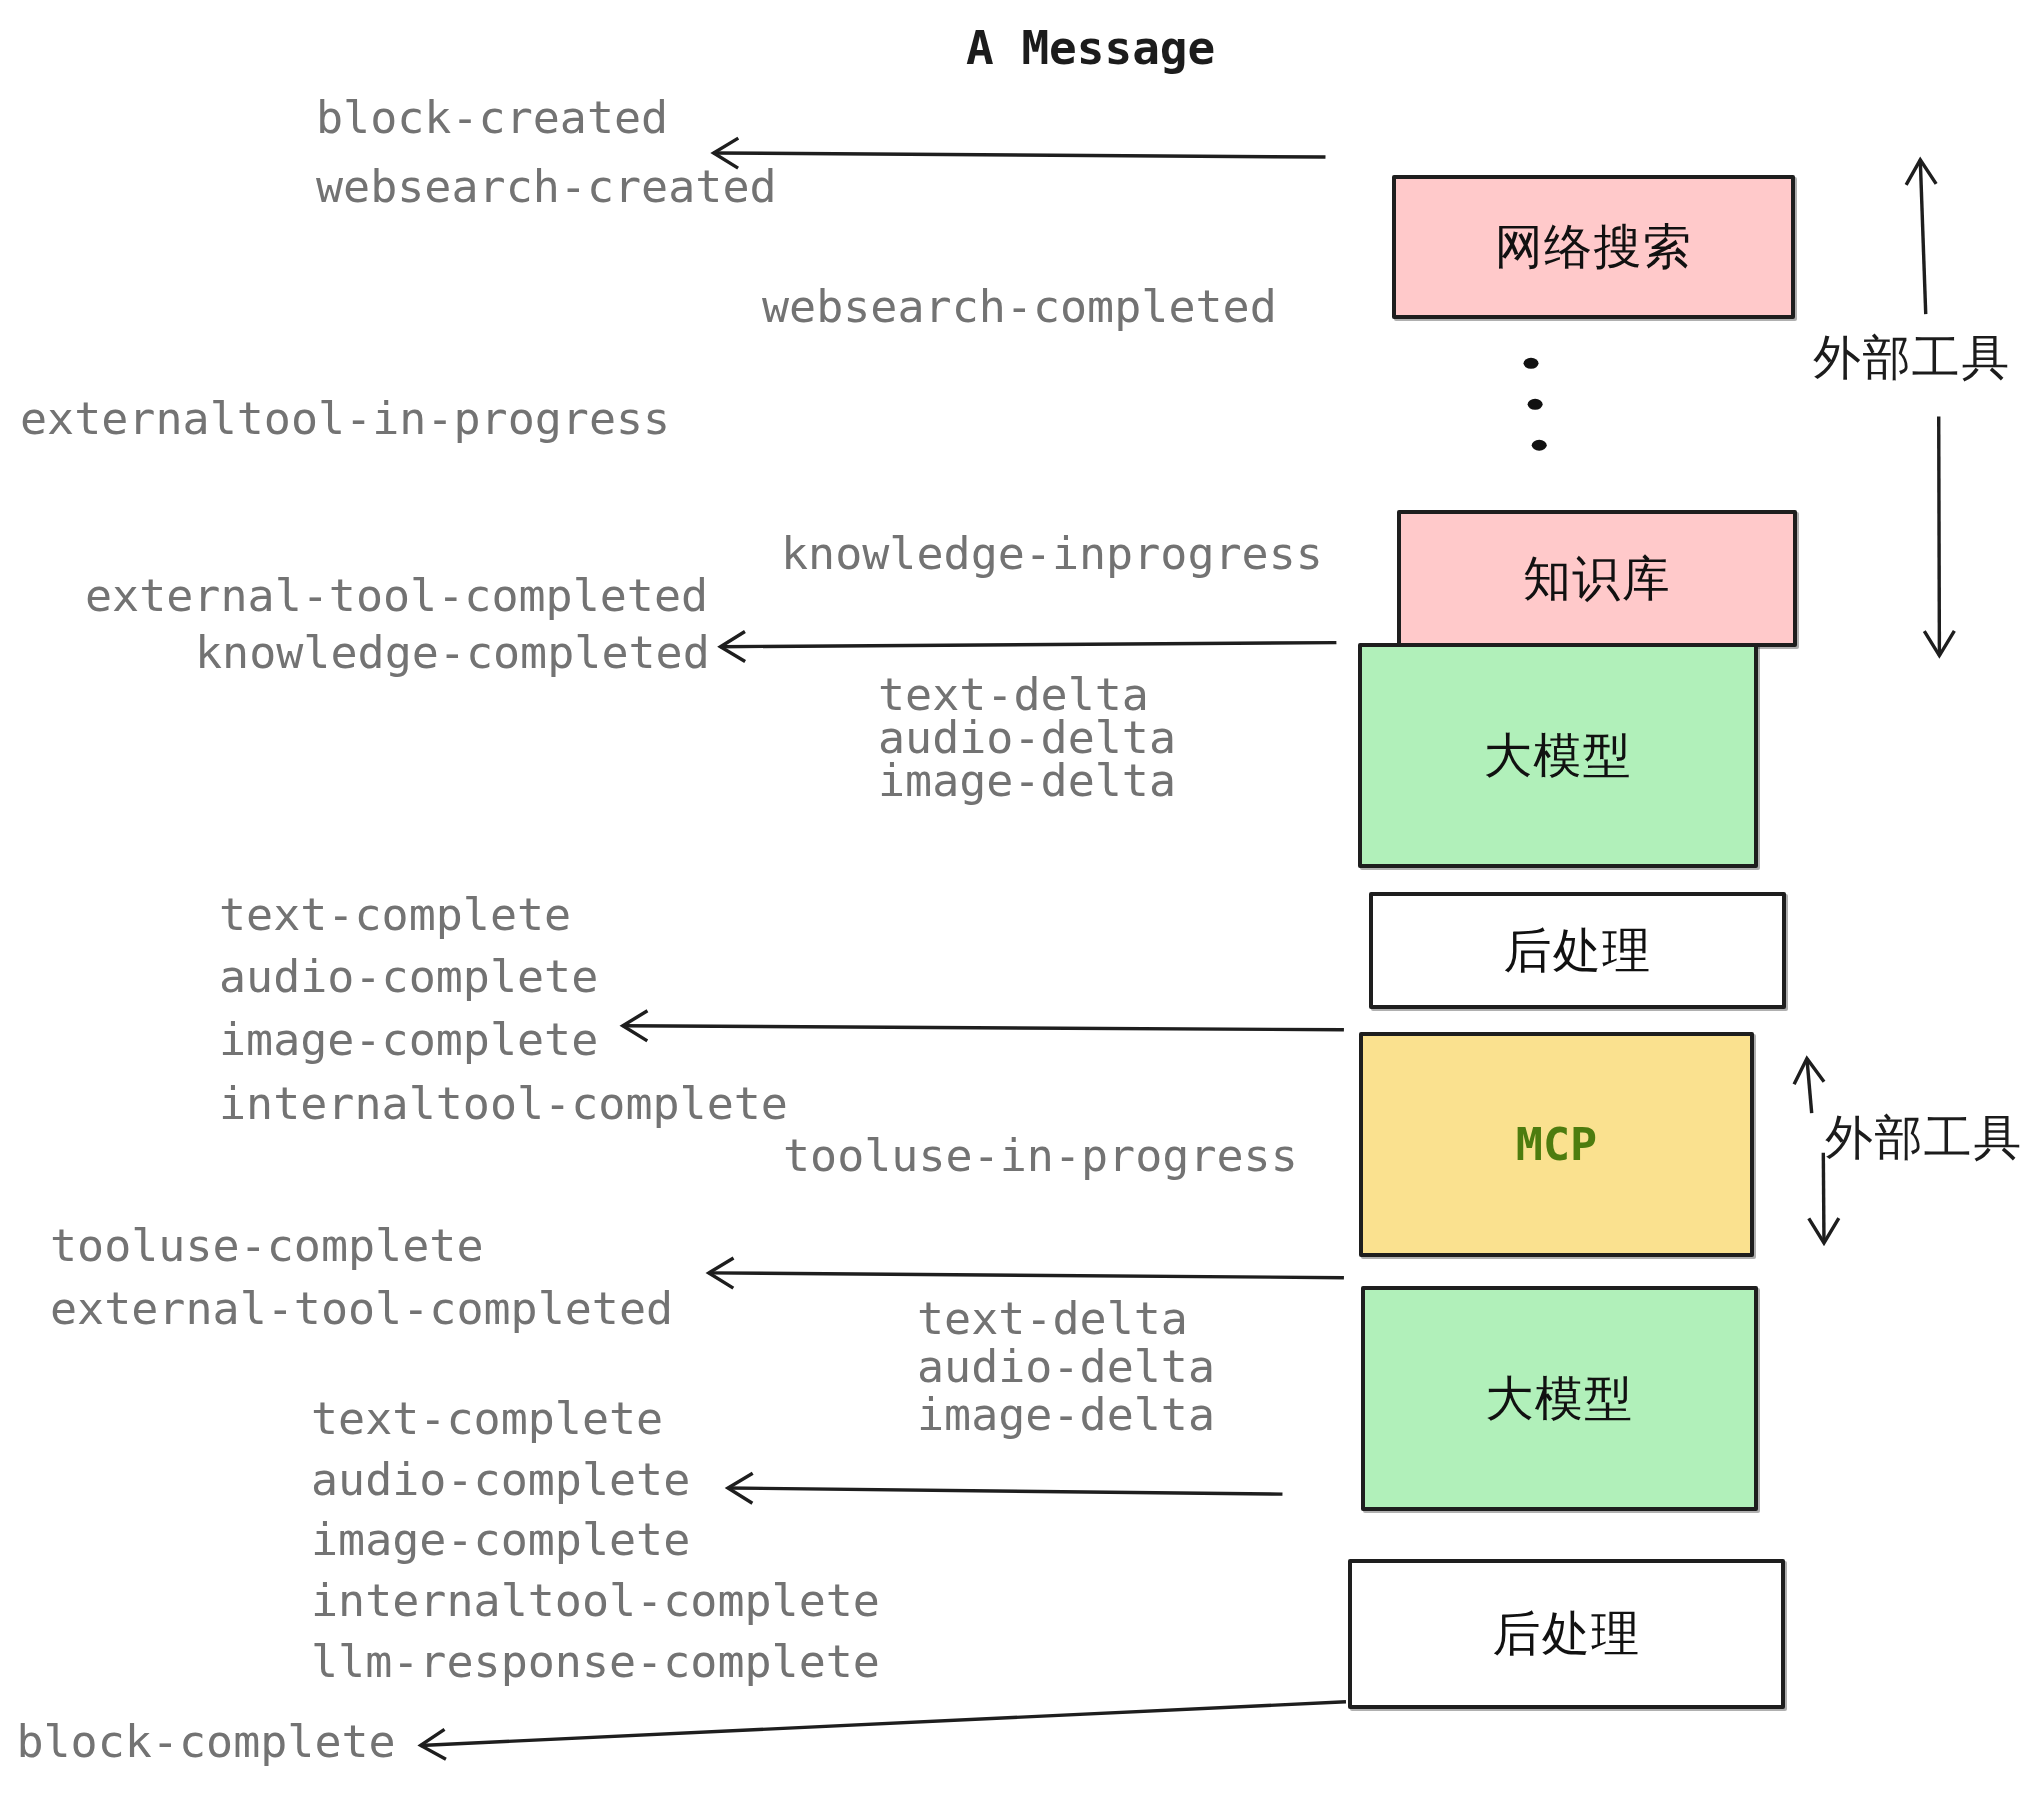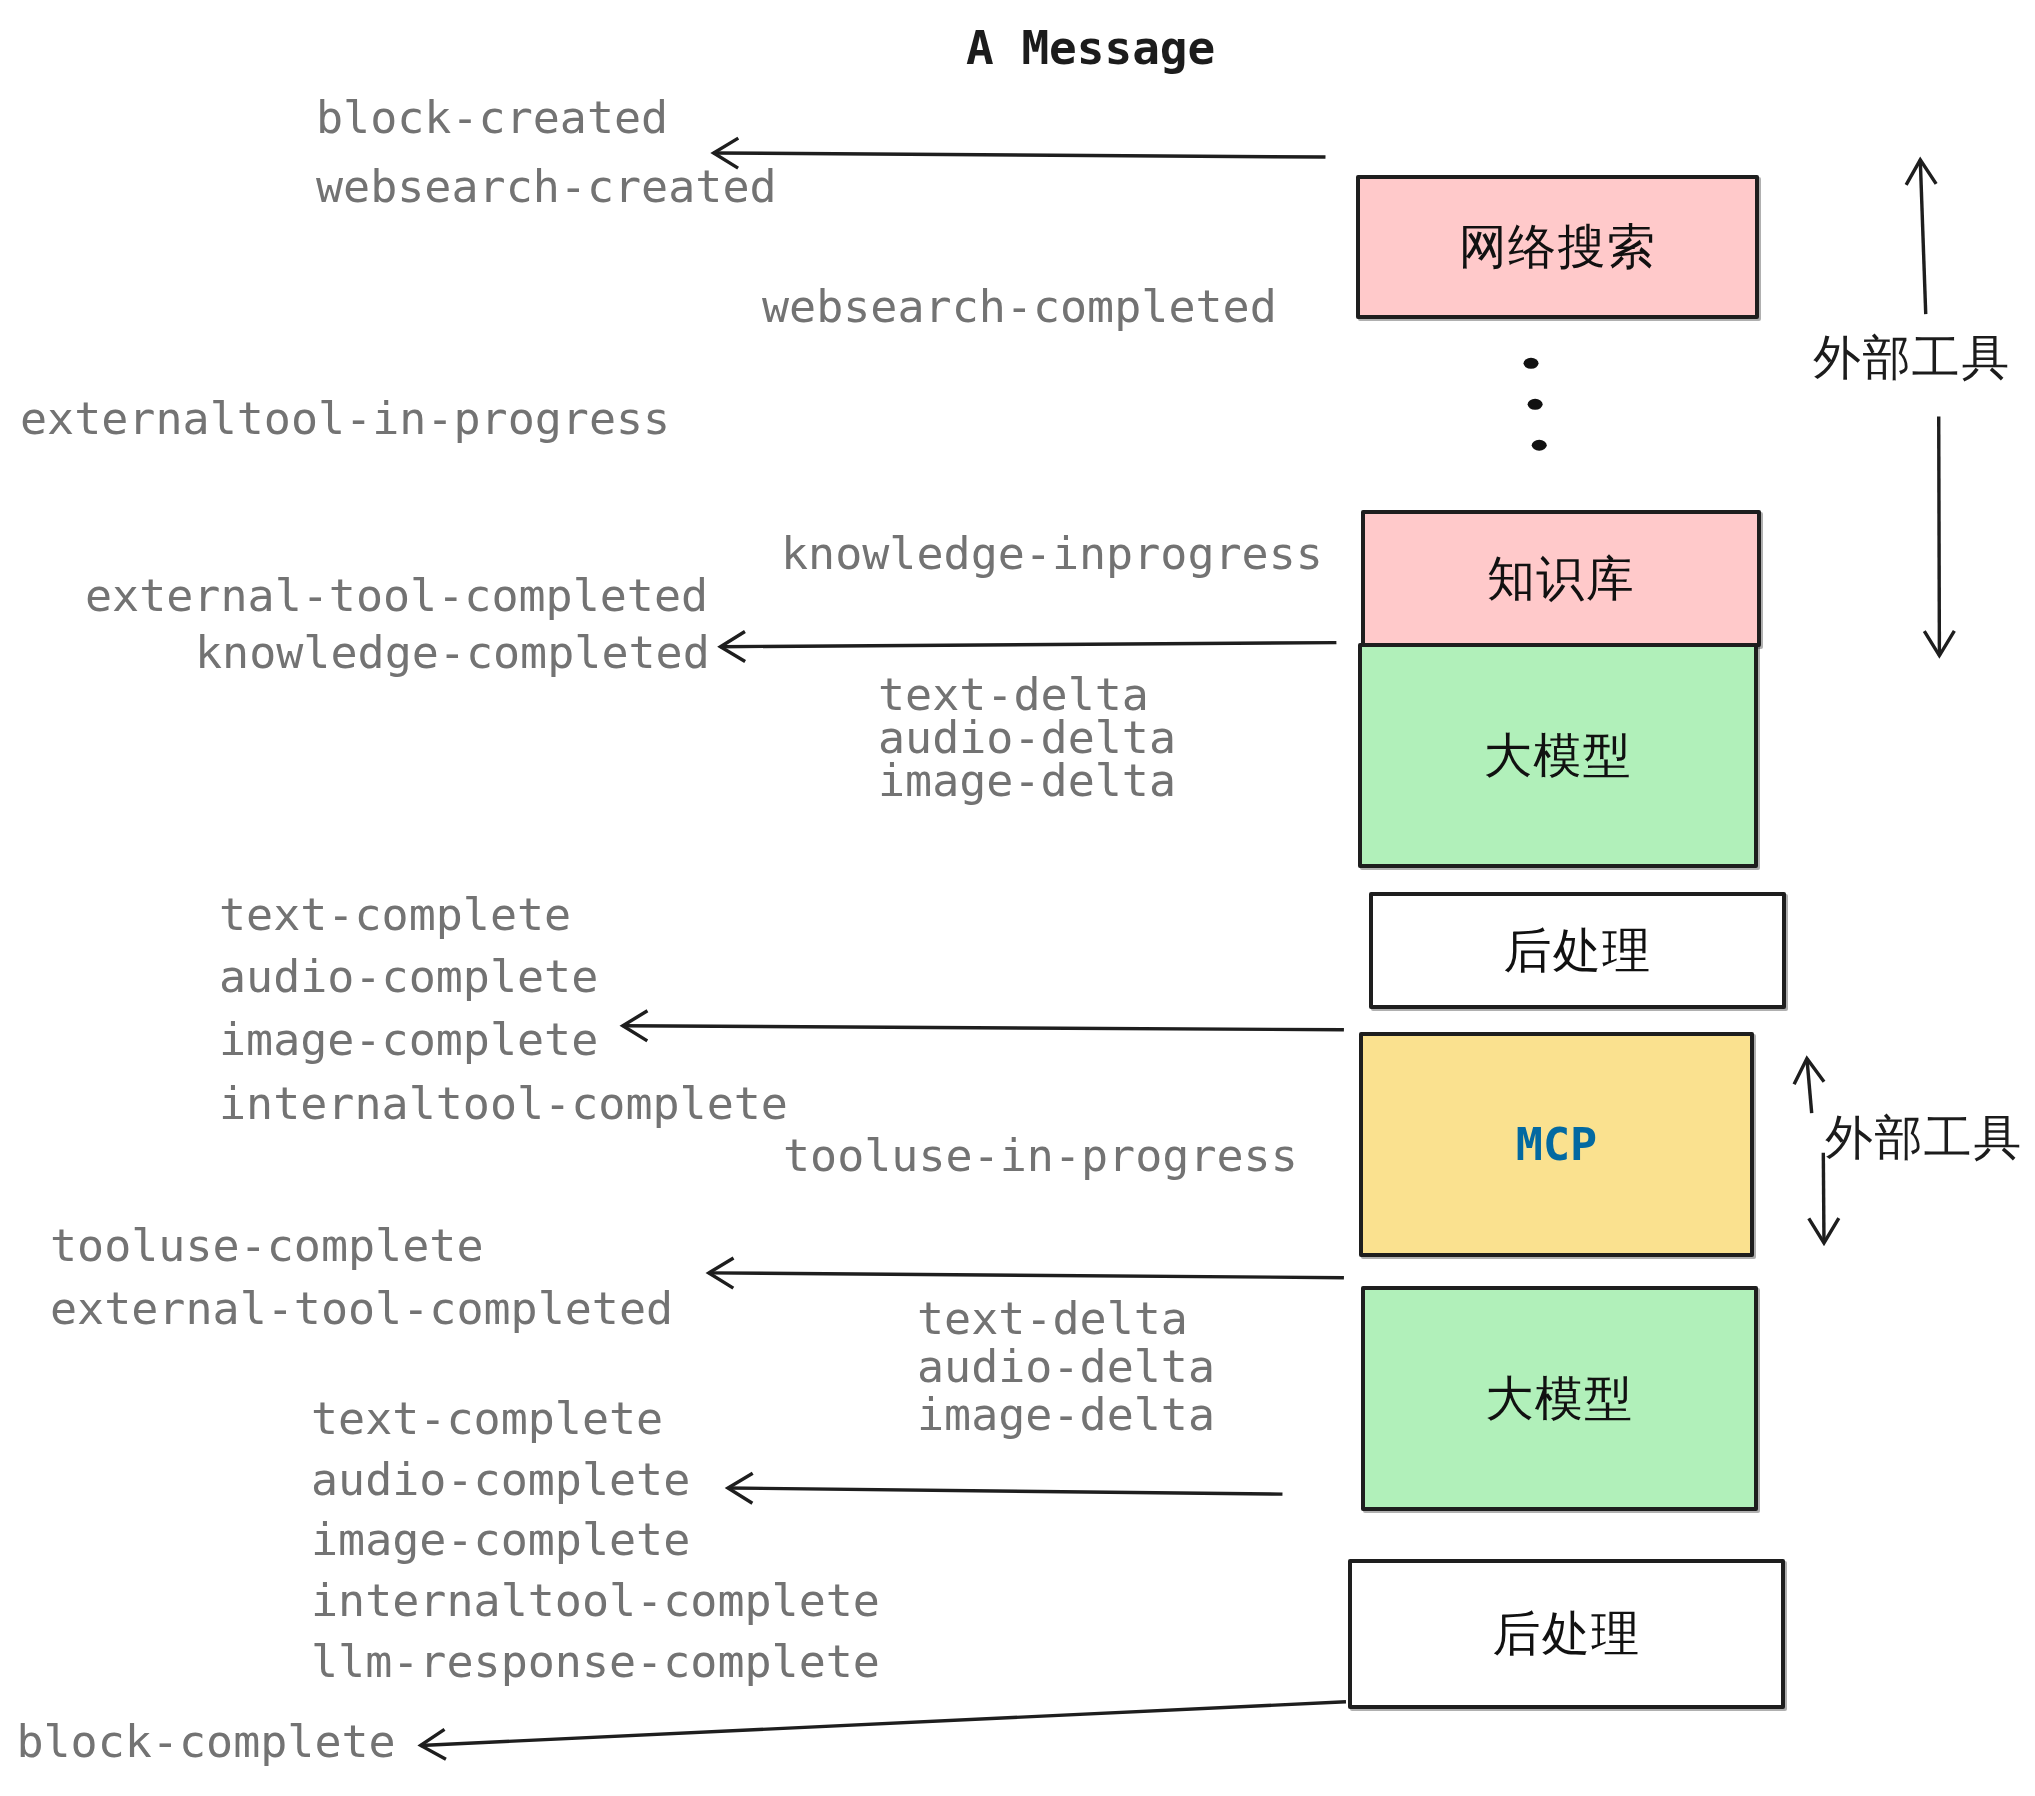--- a/index.html
+++ b/index.html
@@ -40,23 +40,23 @@
   .box .cn{
     font-family:"DejaVu Sans","Liberation Sans",sans-serif;
     font-size:48px;
     color:#111;
     letter-spacing:1.4px;
   }
   .box .mono{
     font-family:"DejaVu Sans Mono","Liberation Mono",monospace;
     font-size:45px;
     font-weight:bold;
-    color:#0369a1;
+    color:#4d7c0f;
   }
-  .fill-pink{background:var(--pink);}
+  .fill-pink{background:var(--pink);margin-left:36px;}
   .fill-green{background:var(--green);}
   .fill-yellow{background:var(--yellow);}
   .fill-white{background:var(--white);}
   .side-label{
     position:absolute;
     font-family:"DejaVu Sans","Liberation Sans",sans-serif;
     font-size:48px;
     color:#1c1c1c;
     white-space:nowrap;
     letter-spacing:1.4px;

